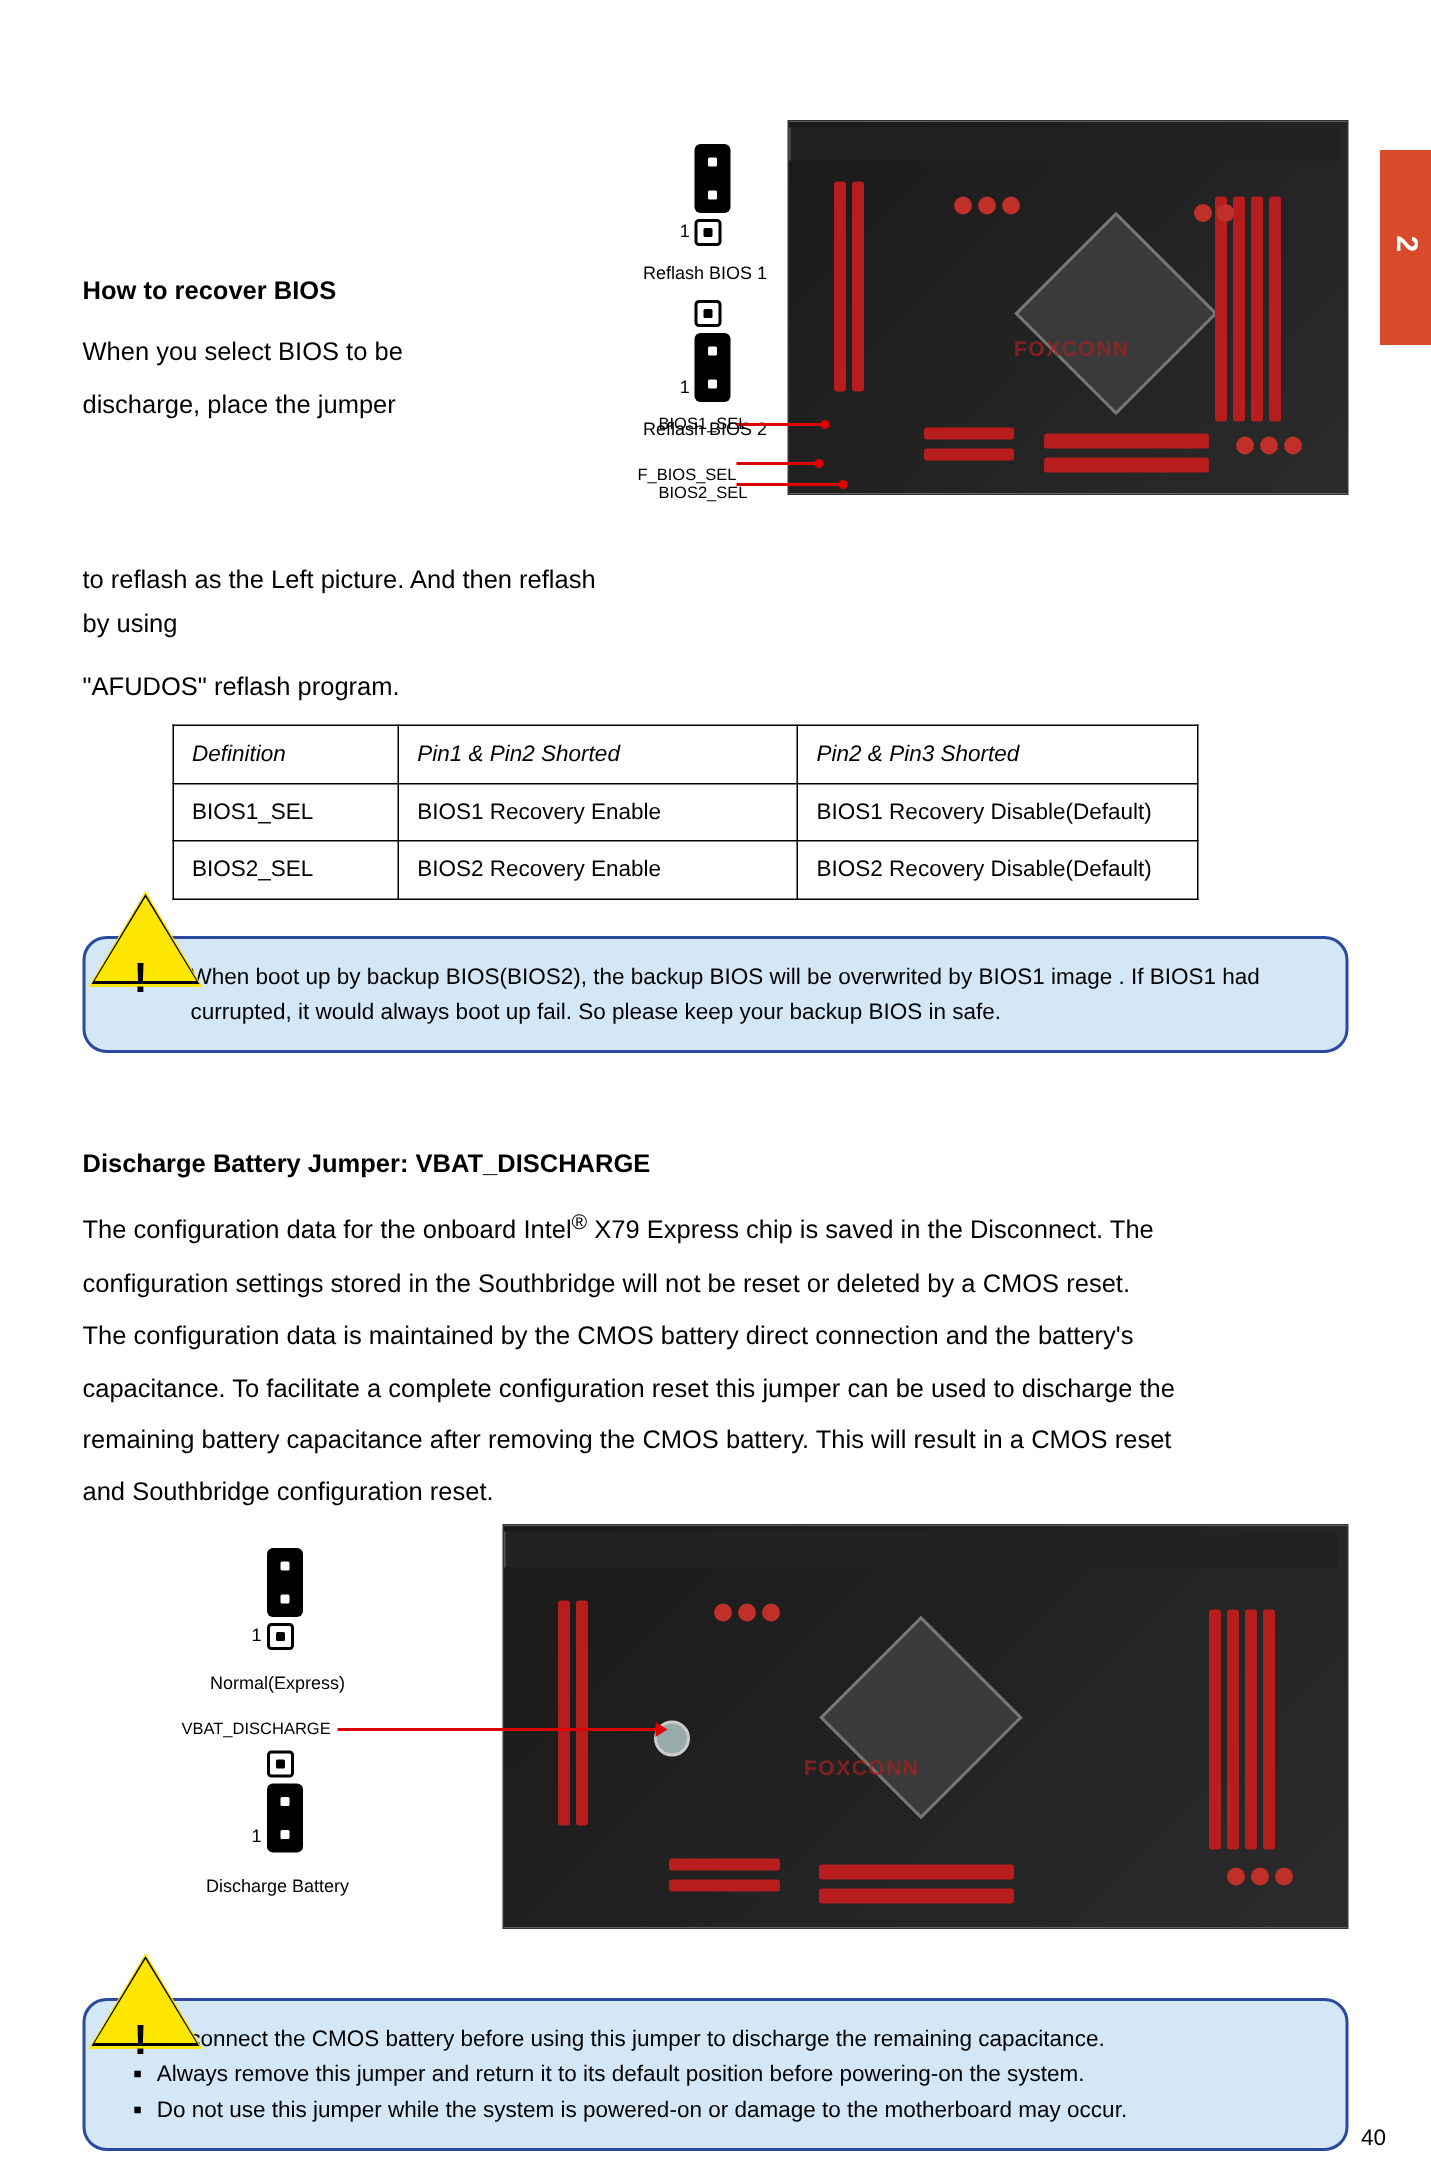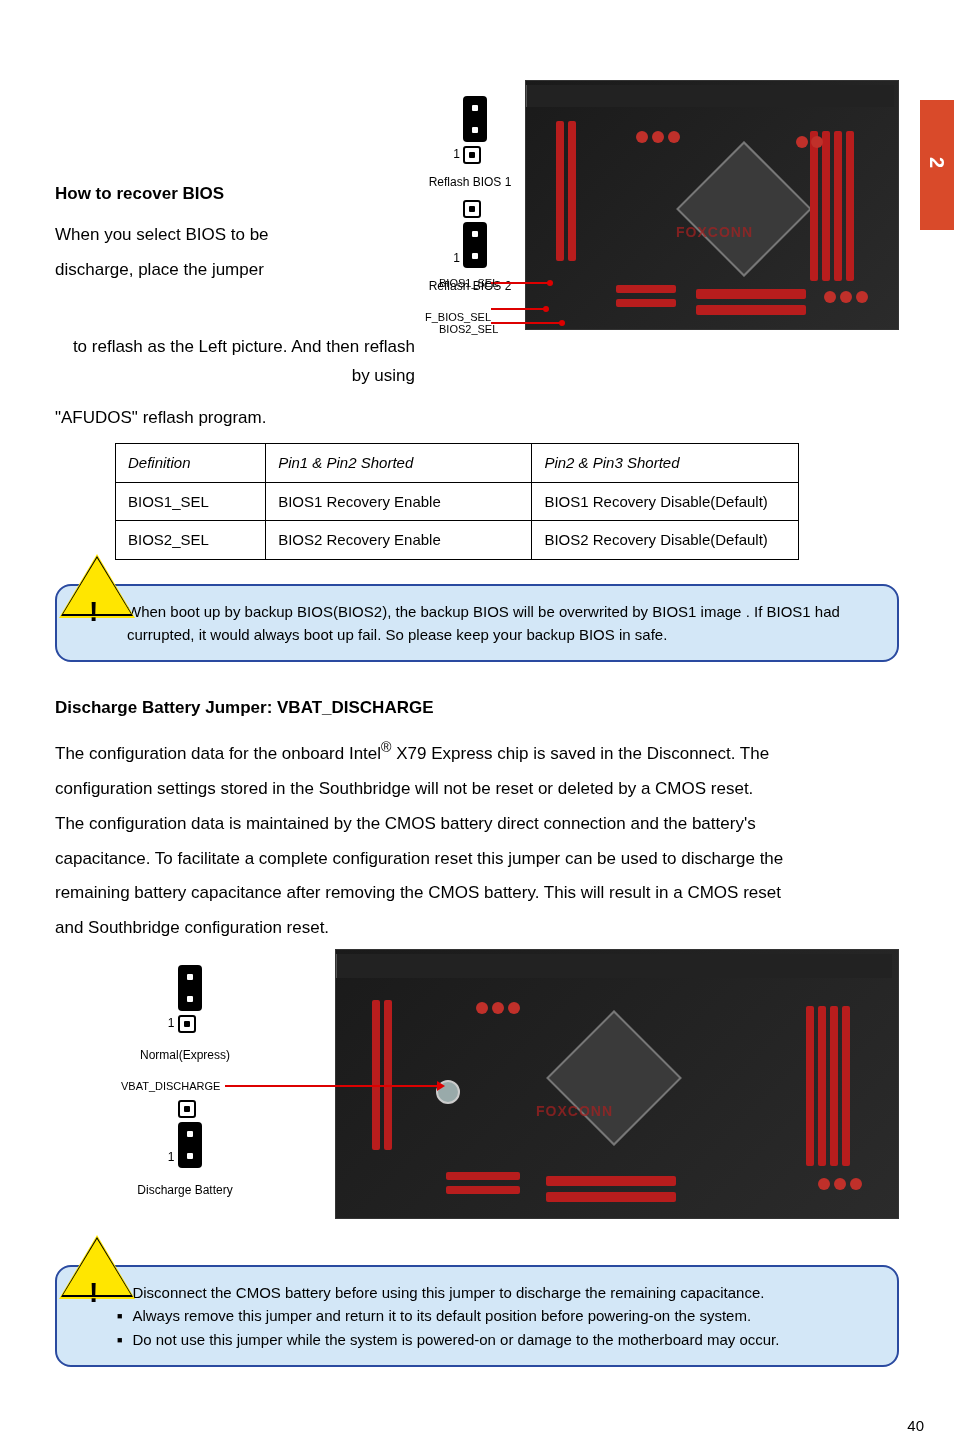--- a/index.html
+++ b/index.html
@@ -99,21 +99,21 @@
     border:2px solid #2a4aa0;
     border-radius: 16px;
     background:#d3e7f7;
     padding: 14px 18px 14px 70px;
     font-size:15px;
     line-height:1.55;
   }
   .callout ul { list-style: none; padding-left: 4px; }
   .callout ul li::before { content:"■"; font-size:9px; margin-right:10px; vertical-align:2px; }
 
-  .section2 { margin-top: 32px; }
+  .section2 { margin-top: 60px; }
   .section2-flex { display:flex; margin-top:6px; gap:20px; align-items:flex-start;}
   .mobo2-wrap { position:relative; flex:1; }
   .mobo-img2 { width:100%; height:270px; background: linear-gradient(135deg,#1a1a1a,#2b2b2b); border:1px solid #333; position:relative; overflow:hidden;}
   .jcol2 { flex:0 0 260px; display:flex; flex-direction:column; align-items:center; gap:12px; padding-top:16px;}
   .jstack { display:flex; align-items:flex-end; gap:4px; }
   .arrow2 { position:absolute; height:2px; background:#d00; }
   .arrow2::after{content:"";position:absolute;right:-6px;top:-4px;border-left:8px solid #d00;border-top:5px solid transparent;border-bottom:5px solid transparent;}
   .socket{ position:absolute; width:96px; height:96px; background:#3a3a3a; border:2px solid #777; transform:rotate(45deg); }
   .io-shield{ position:absolute; right:4px; top:6px; width:40px; height:230px; background:#222; border-left:1px solid #555;}
   .ram{ position:absolute; width:150px; height:8px; background:#b81d1d; border-radius:2px;}
@@ -125,21 +125,21 @@
 
 <div class="side-tab">2</div>
 
 <div class="top-row">
   <div class="top-left">
     <div class="heading">How to recover BIOS</div>
     <div class="para">When you select BIOS to be</div>
     <div class="para">
       <span>discharge, place the jumper </span>
     </div>
-    <div class="para" style="margin-top:48px;text-align:right;">to reflash as the Left picture. And then reflash by using </div>
+    <div class="para" style="margin-top:88px;">to reflash as the Left picture. And then reflash by using </div>
   </div>
 
   <div class="jumper-column">
     <div class="jwrap">
       <span class="pinnum">1</span>
       <div class="jumper">
         <div class="cap2">
             <div class="pin"></div>
             <div class="pin"></div>
           </div>
@@ -299,21 +299,21 @@
       <div class="leader-lbl" style="left:-214px; top:128px;">VBAT_DISCHARGE</div>
     </div>
   </div>
 </div>
 
 <div class="callout-wrap" style="margin-top:46px;">
   <div class="tri-outline"></div>
     <div class="tri-border"></div>
     <div class="triangle"></div>
   <span class="tri-exc">!</span>
-  <div class="callout" style="padding-left:56px;">
+  <div class="callout" style="padding-left:28px;">
     <ul>
       <li>Disconnect the CMOS battery before using this jumper to discharge the remaining capacitance.</li>
       <li>Always remove this jumper and return it to its default position before powering-on the system.</li>
       <li>Do not use this jumper while the system is powered-on or damage to the motherboard may occur.</li>
     </ul>
   </div>
 </div>
 
 <div class="page-number">40</div>
 

